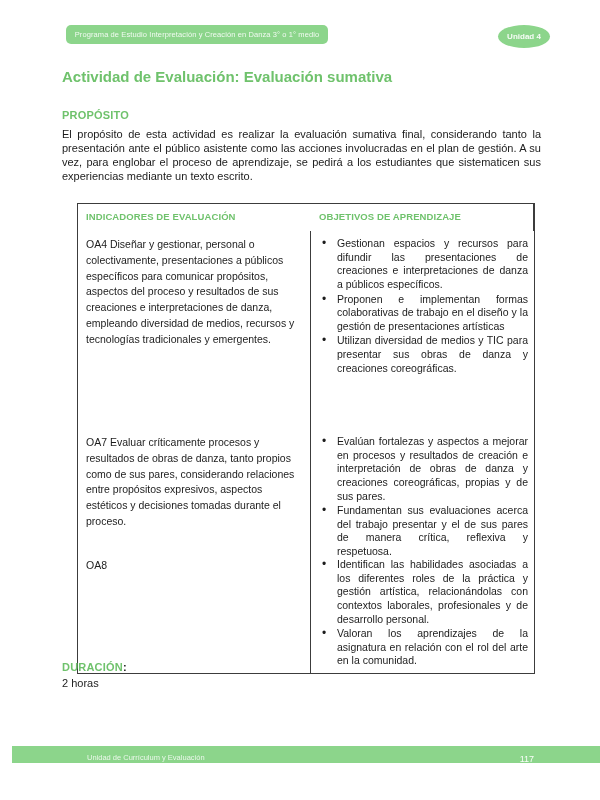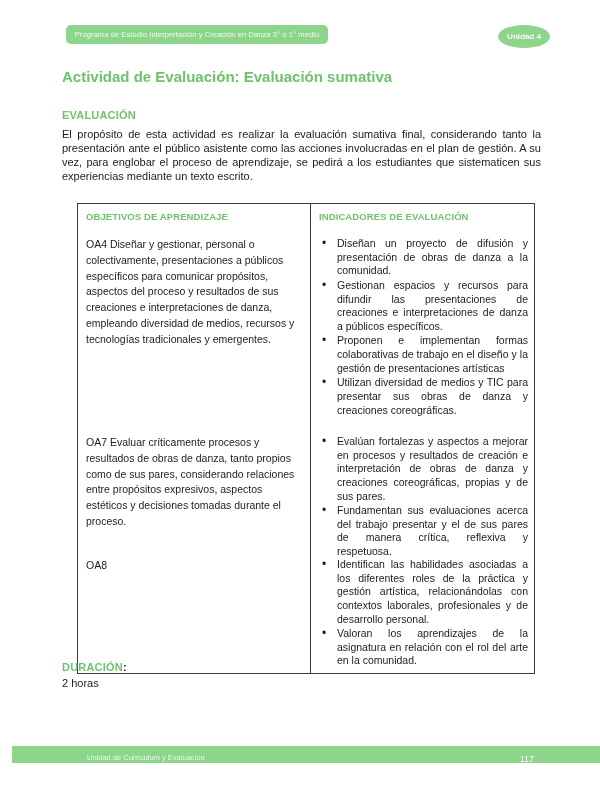--- a/index.html
+++ b/index.html
@@ -91,33 +91,32 @@
 
   <div class="program-pill">
     <span>Programa de Estudio Interpretación y Creación en Danza 3° o 1° medio</span>
   </div>
   <div class="unit-badge">
     <span>Unidad 4</span>
   </div>
 
   <h1 class="page-title">Actividad de Evaluación: Evaluación sumativa</h1>
 
-  <h2 class="proposito-heading">EVALUACIÓN</h2>
+  <h2 class="proposito-heading">PROPÓSITO</h2>
   <p class="proposito-text">El propósito de esta actividad es realizar la evaluación sumativa final, considerando tanto la presentación ante el público asistente como las acciones involucradas en el plan de gestión. A su vez, para englobar el proceso de aprendizaje, se pedirá a los estudiantes que sistematicen sus experiencias mediante un texto escrito.</p>
 
   <div class="oa-table">
+    <div class="th">INDICADORES DE EVALUACIÓN</div>
     <div class="th lc">OBJETIVOS DE APRENDIZAJE</div>
-    <div class="th">INDICADORES DE EVALUACIÓN</div>
 
     <div class="cell-obj lc">
       <div>OA4 Diseñar y gestionar, personal o colectivamente, presentaciones a públicos específicos para comunicar propósitos, aspectos del proceso y resultados de sus creaciones e interpretaciones de danza, empleando diversidad de medios, recursos y tecnologías tradicionales y emergentes.</div>
     </div>
     <div class="cell-ind">
       <ul>
-        <li>Diseñan un proyecto de difusión y presentación de obras de danza a la comunidad.</li>
         <li>Gestionan espacios y recursos para difundir las presentaciones de creaciones e interpretaciones de danza a públicos específicos.</li>
         <li>Proponen e implementan formas colaborativas de trabajo en el diseño y la gestión de presentaciones artísticas</li>
         <li>Utilizan diversidad de medios y TIC para presentar sus obras de danza y creaciones coreográficas.</li>
       </ul>
     </div>
 
     <div class="cell-obj lc">
       <div>OA7 Evaluar críticamente procesos y resultados de obras de danza, tanto propios como de sus pares, considerando relaciones entre propósitos expresivos, aspectos estéticos y decisiones tomadas durante el proceso.</div>
     </div>
     <div class="cell-ind">

